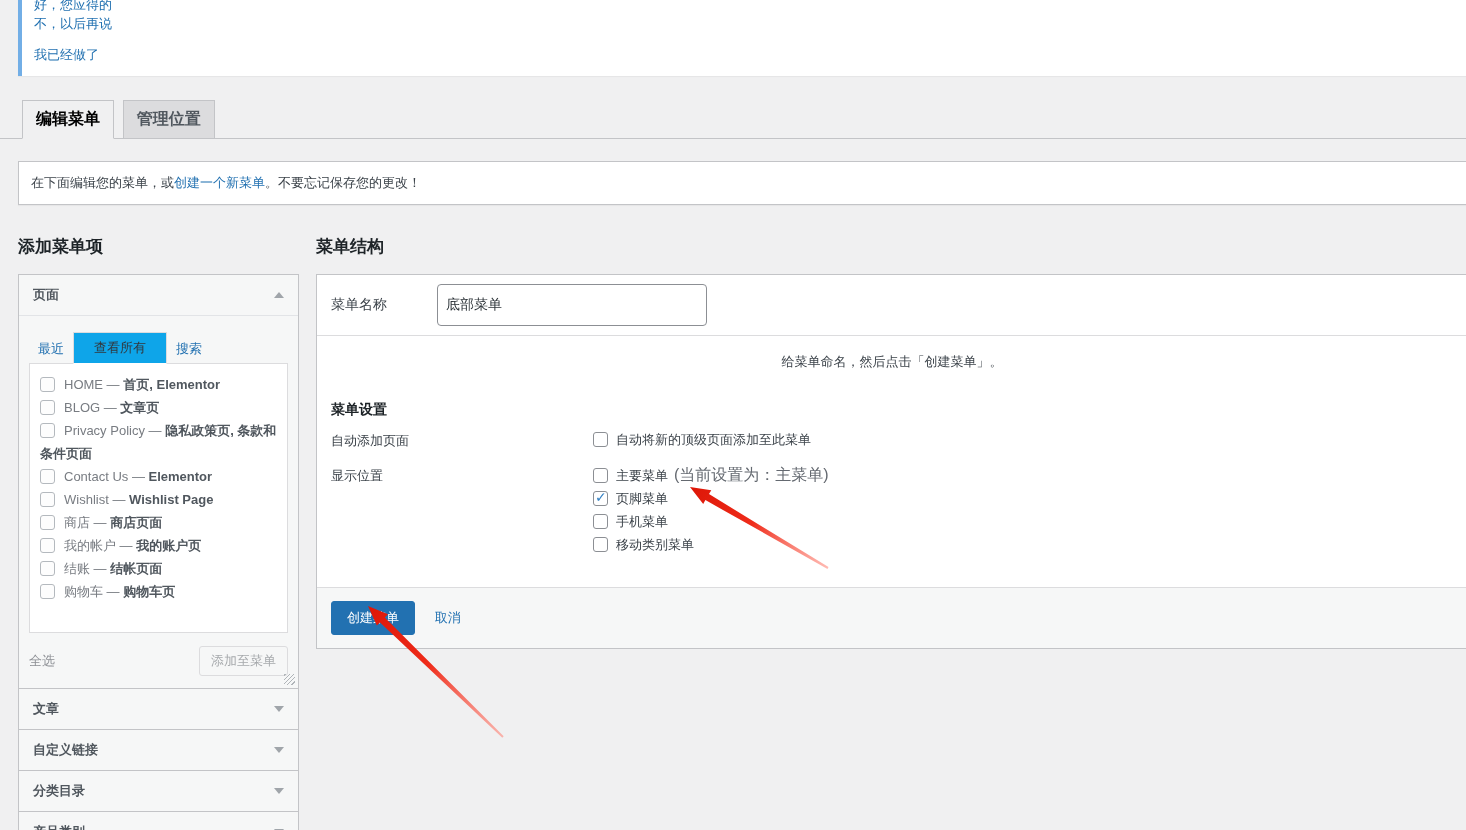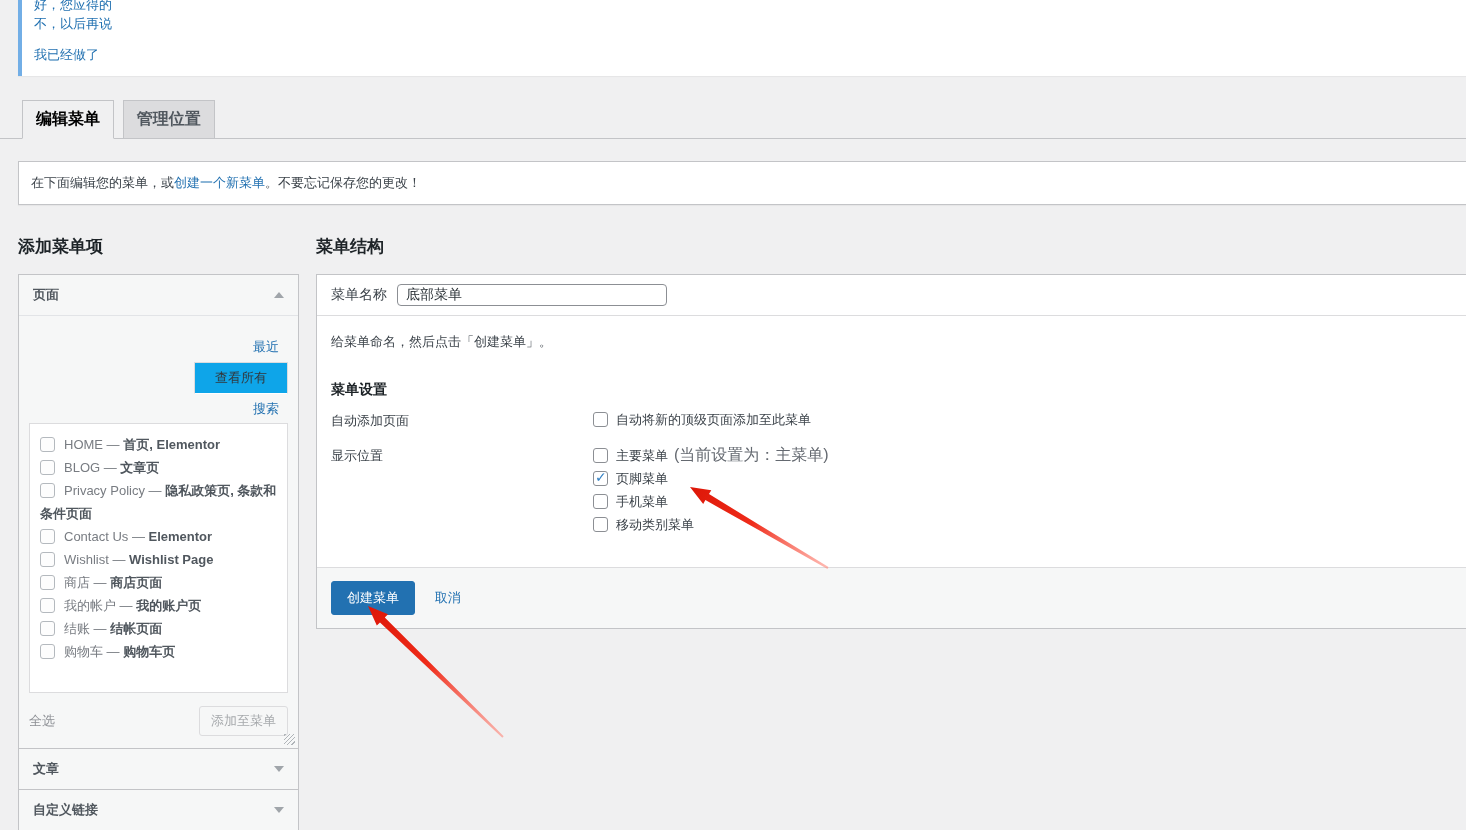--- a/index.html
+++ b/index.html
@@ -38,21 +38,21 @@
     padding:11px 14px; font-weight:700; color:#50575e; cursor:pointer; background:#f6f7f7; }
   .acc-section { border-top:1px solid #c3c4c7; }
   .acc-section:first-child { border-top:none; }
   .tri-up { width:0; height:0; border-left:5px solid transparent; border-right:5px solid transparent;
     border-bottom:6px solid #a0a5aa; }
   .tri-down { width:0; height:0; border-left:5px solid transparent; border-right:5px solid transparent;
     border-top:6px solid #a0a5aa; }
   .pages-head { border-bottom:1px solid #e2e4e7; }
   .pages-body { padding:16px 10px 12px; position:relative; }
 
-  .inner-tabs { margin:0 0 -1px 0; position:relative; z-index:2; display:flex; align-items:flex-end;flex-direction:column; }
+  .inner-tabs { margin:0 0 -1px 0; position:relative; z-index:2; display:flex; align-items:flex-end; }
   .inner-tab-link { color:#2271b1; padding:6px 9px; cursor:pointer; }
   .inner-tab-active { background:#0ea5e9; border:1px solid #dcdcde; border-bottom:1px solid #fff;
     padding:6px 20px; color:#32373c; cursor:pointer; }
 
   .page-list-box { background:#fff; border:1px solid #dcdcde; height:270px;
     padding:9px 6px 6px 10px; overflow:hidden; position:relative; z-index:1; }
   .page-list { list-style:none; margin:0; padding:0; }
   .page-list li { line-height:23px; color:#787c82; }
   .cb { display:inline-block; width:15px; height:15px; background:#fdfdfd;
     border:1px solid #b4b9be; border-radius:3px; vertical-align:-3px; margin-right:9px;
@@ -62,27 +62,27 @@
   .list-foot { display:flex; justify-content:space-between; align-items:center; margin-top:13px; }
   .select-all { color:#8c8f94; cursor:pointer; }
   .btn-disabled { background:#f6f7f7; border:1px solid #dcdcde; color:#a7aaad;
     border-radius:3px; padding:5px 11px; font-size:13px; }
   .resize-handle { position:absolute; right:3px; bottom:3px; width:11px; height:11px;
     background:repeating-linear-gradient(315deg, transparent 0 2px, #b0b5b9 2px 3px);
     cursor:nwse-resize; }
 
   
   .menu-panel { background:#fff; border:1px solid #c3c4c7; }
-  .name-bar { display:flex; align-items:center; padding:9px 14px; border-bottom:1px solid #dcdcde; }
+  .name-bar { display:flex; align-items:center; padding:9px 14px; border-bottom:1px solid #dcdcde;gap:40px; }
   .name-bar label { font-size:14px; color:#3c434a; margin-right:10px; }
-  .name-input { width:270px; height:22px; border:1px solid #8c8f94; border-radius:4px;
+  .name-input { width:270px; height:42px; border:1px solid #8c8f94; border-radius:4px;
     padding:0 8px; font-size:14px; color:#2c3338; background:#fff;
     font-family:"Liberation Sans","DejaVu Sans",sans-serif; }
   .panel-body { padding:2px 14px 6px; }
-  .hint { margin:15px 0 0; }
+  .hint { margin:15px 0 0;text-align:center; }
   .settings-title { font-size:14px; font-weight:700; color:#1d2327; margin:30px 0 8px; }
   .form-row { display:flex; margin-top:12px; }
   .form-row .row-label { width:262px; flex:0 0 262px; color:#3c434a; padding-top:1px; }
   .opt-row { line-height:17px; margin-bottom:6px; white-space:nowrap; }
   .opt-row .cb { margin-right:8px; border-color:#8c8f94; background:#fff; }
   .cb.checked::after { content:"✓"; position:absolute; left:1px; top:-3px;
     color:#3582c4; font-weight:700; font-size:14px; }
   .opt-label { color:#3c434a; cursor:pointer; }
   .opt-note { color:#646970; font-size:16px; margin-left:6px; }
   .panel-foot { margin-top:22px; background:#f6f7f7; border-top:1px solid #dcdcde;

